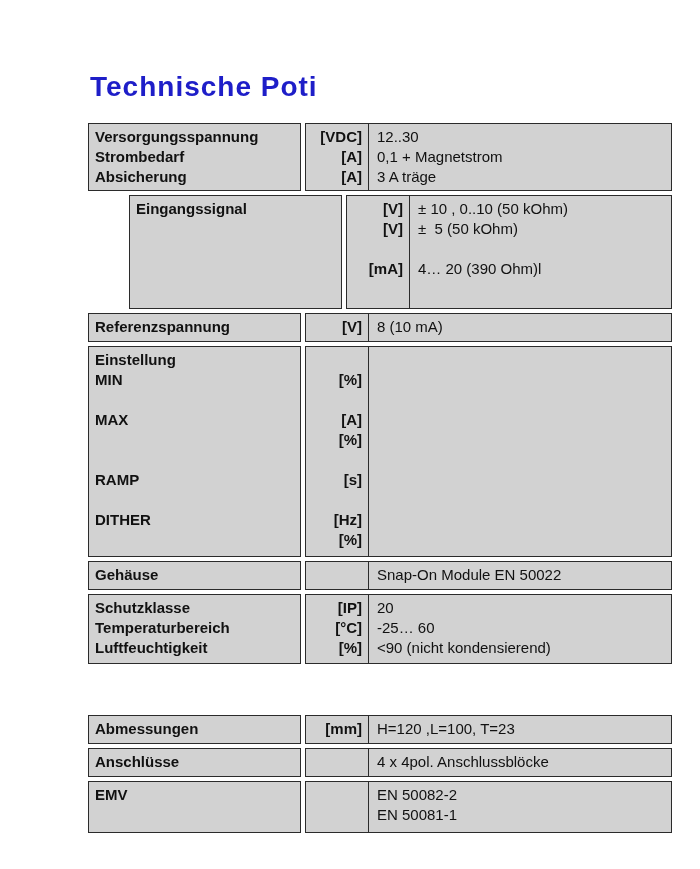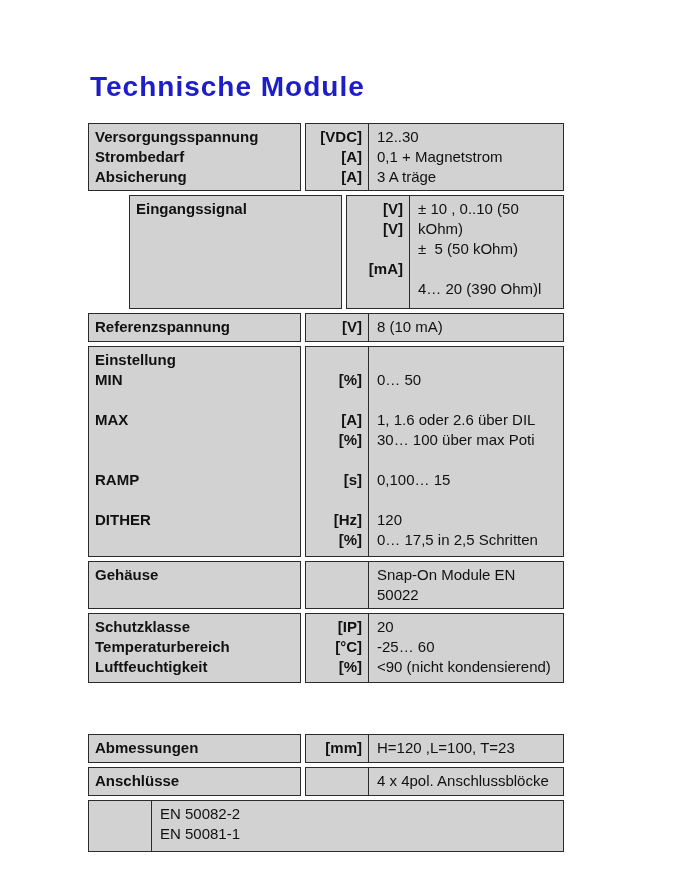--- a/index.html
+++ b/index.html
@@ -21,21 +21,21 @@
   .doc-title {
     margin: 72px 0 0 90px;
     font-size: 28px;
     line-height: 30px;
     font-weight: bold;
     letter-spacing: 1px;
     color: var(--title-blue);
   }
   .spec-table {
     margin: 21px 0 0 88px;
-    width: 476px;
+    width: 584px;
     display: flex;
     flex-direction: column;
     gap: 4px;
   }
   .spec-row { display: flex; gap: 4px; }
   .cell {
     box-sizing: border-box;
     background: var(--cell-bg);
     border: 1px solid var(--border);
     font-size: 15px;
@@ -65,21 +65,21 @@
     font-weight: bold;
   }
   .group .cell.value {
     flex: 1;
     padding: 3px 6px 3px 8px;
   }
 </style>
 </head>
 <body>
 
-<h1 class="doc-title">Technische Module</h1>
+<h1 class="doc-title">Technische Poti</h1>
 
 <div class="spec-table" id="spec-table">
   <div class="spec-row" style="min-height: 67px;">
     <div class="cell label">Versorgungsspannung
 Strombedarf
 Absicherung</div>
     <div class="group">
       <div class="cell unit">[VDC]
 [A]
 [A]</div>
@@ -125,30 +125,20 @@
       <div class="cell unit">
 [%]
 
 [A]
 [%]
 
 [s]
 
 [Hz]
 [%]</div>
-      <div class="cell value">
-0… 50
-
-1, 1.6 oder 2.6 über DIL
-30… 100 über max Poti
-
-0,100… 15
-
-120
-0… 17,5 in 2,5 Schritten</div>
     </div>
   </div>
 
   <div class="spec-row" style="min-height: 29px;">
     <div class="cell label">Gehäuse</div>
     <div class="group">
       <div class="cell unit"></div>
       <div class="cell value">Snap-On Module EN 50022</div>
     </div>
   </div>
@@ -177,19 +167,20 @@
 
   <div class="spec-row" style="min-height: 29px;">
     <div class="cell label">Anschlüsse</div>
     <div class="group">
       <div class="cell unit"></div>
       <div class="cell value">4 x 4pol. Anschlussblöcke</div>
     </div>
   </div>
 
   <div class="spec-row" style="min-height: 52px;">
+    <div class="cell label">EMV</div>
     <div class="group">
       <div class="cell unit"></div>
       <div class="cell value">EN 50082-2
 EN 50081-1</div>
     </div>
   </div>
 </div>
 
 </body></html>

